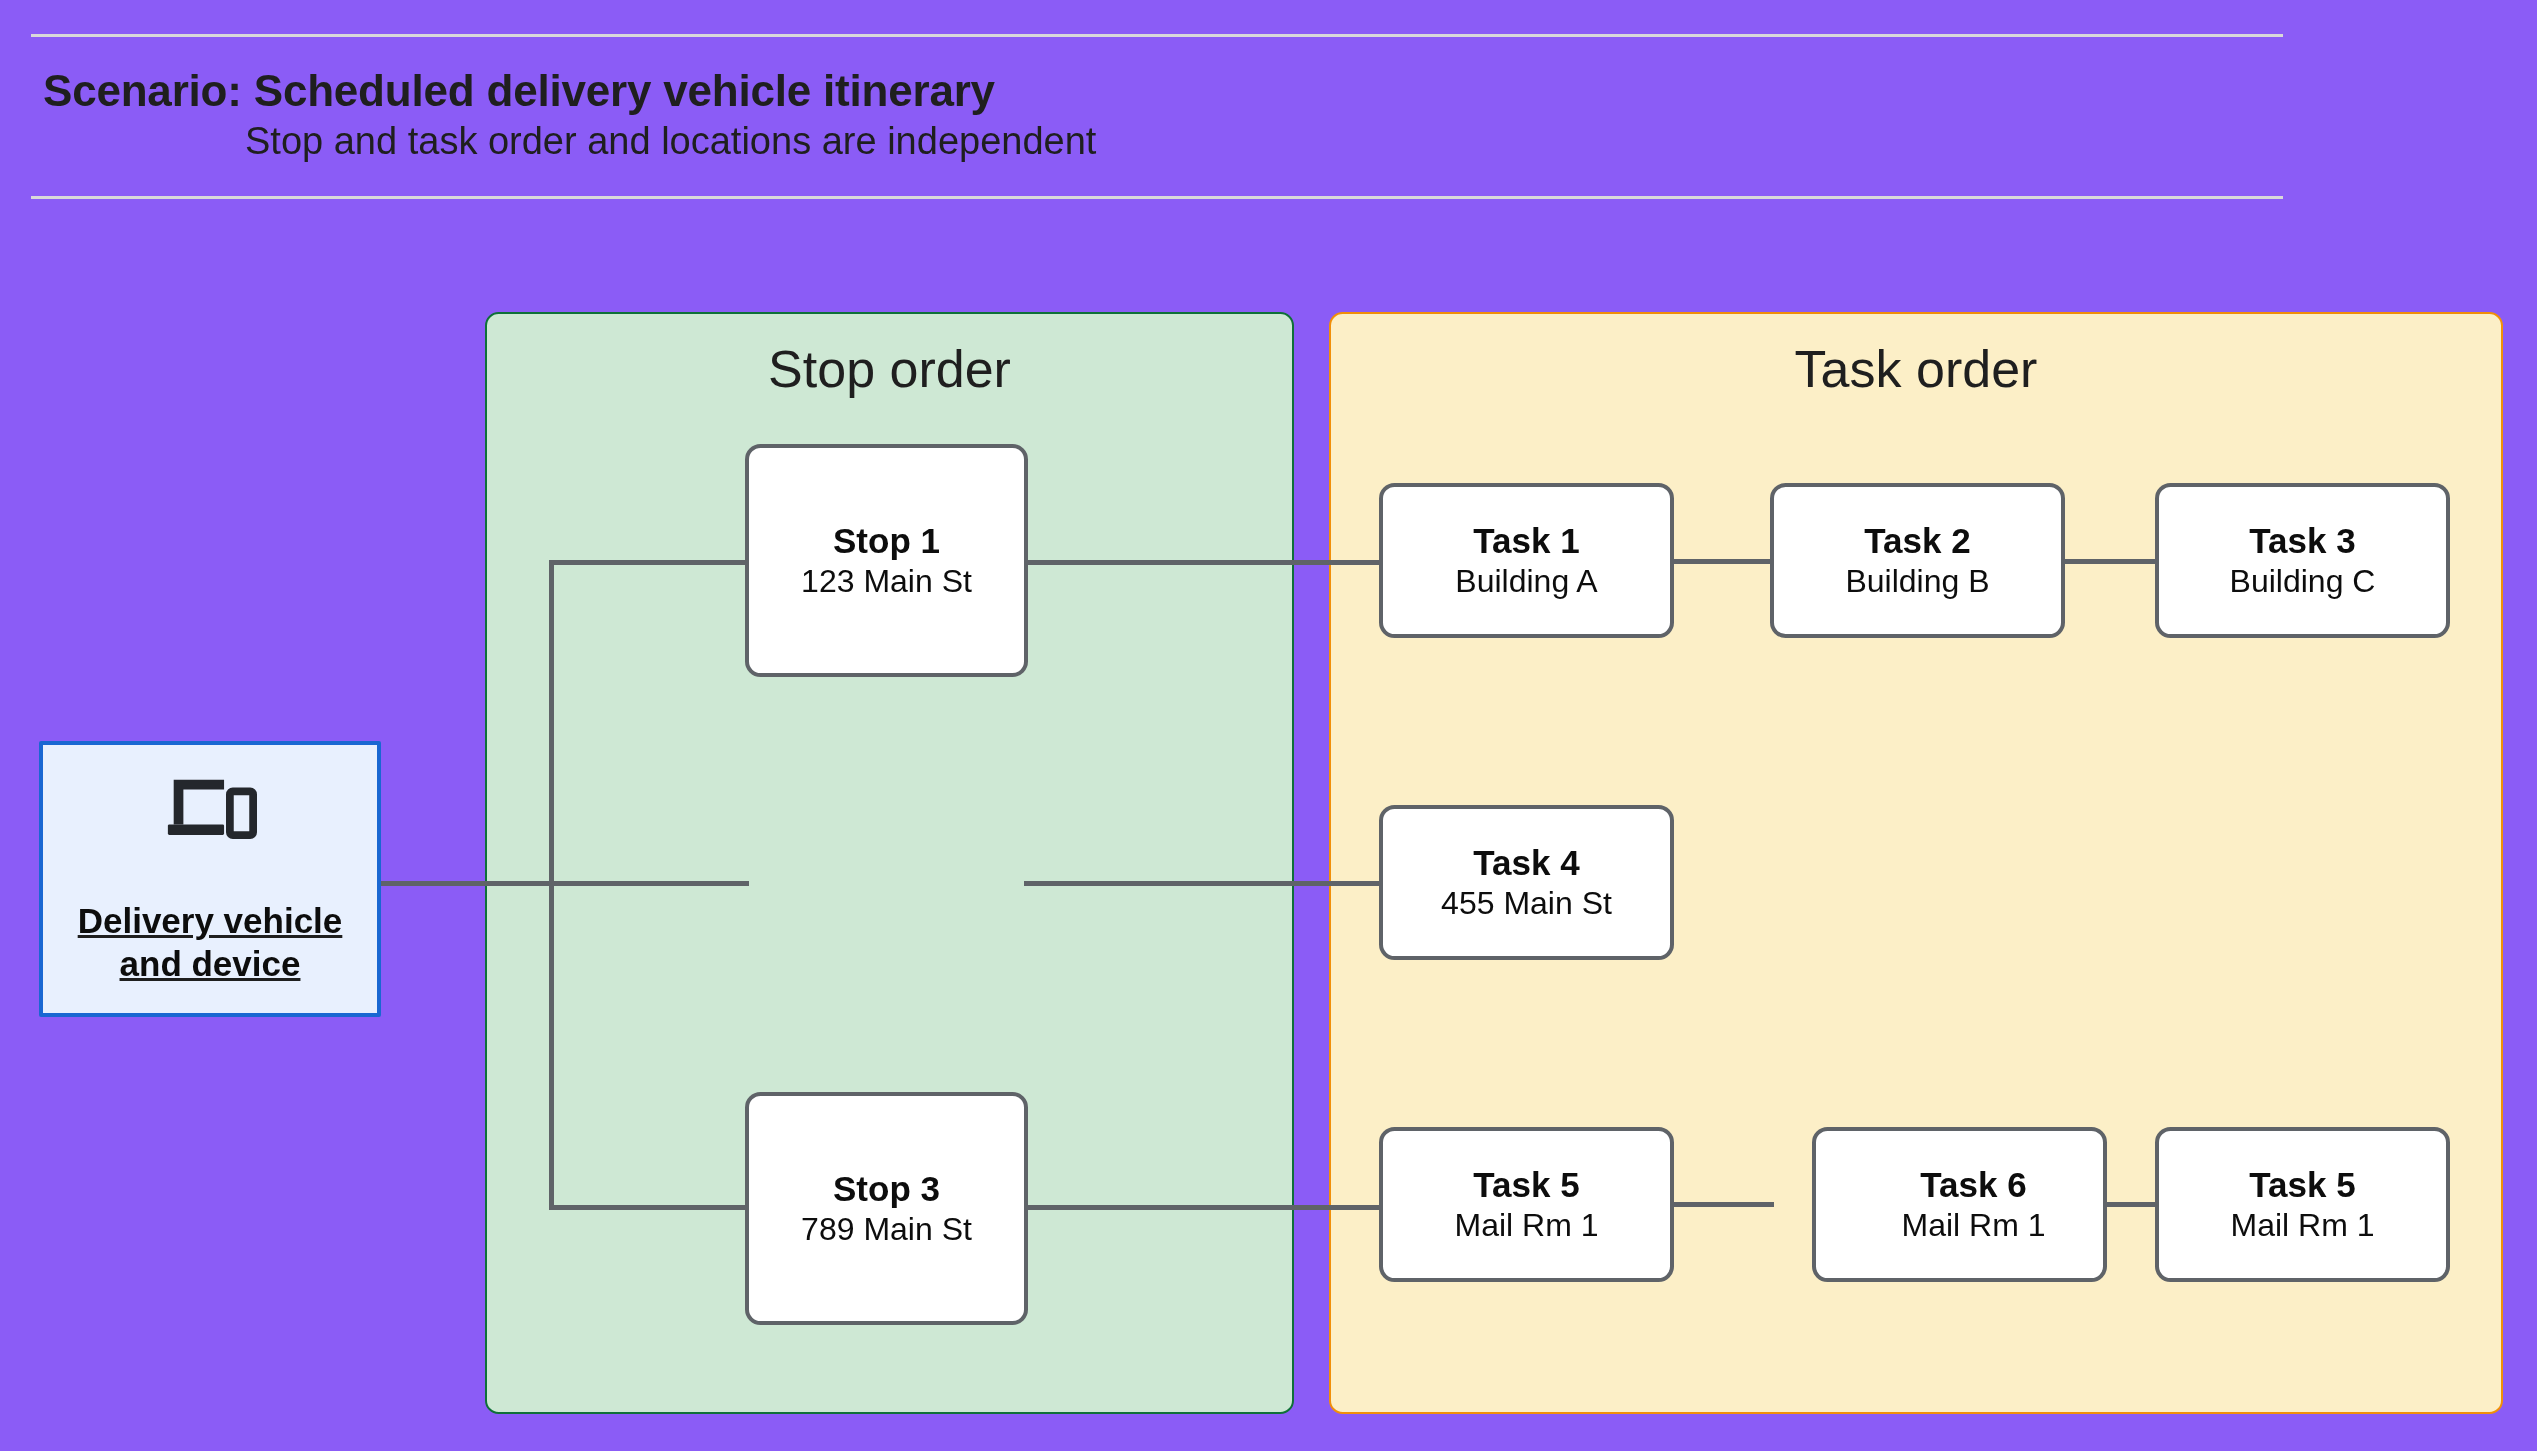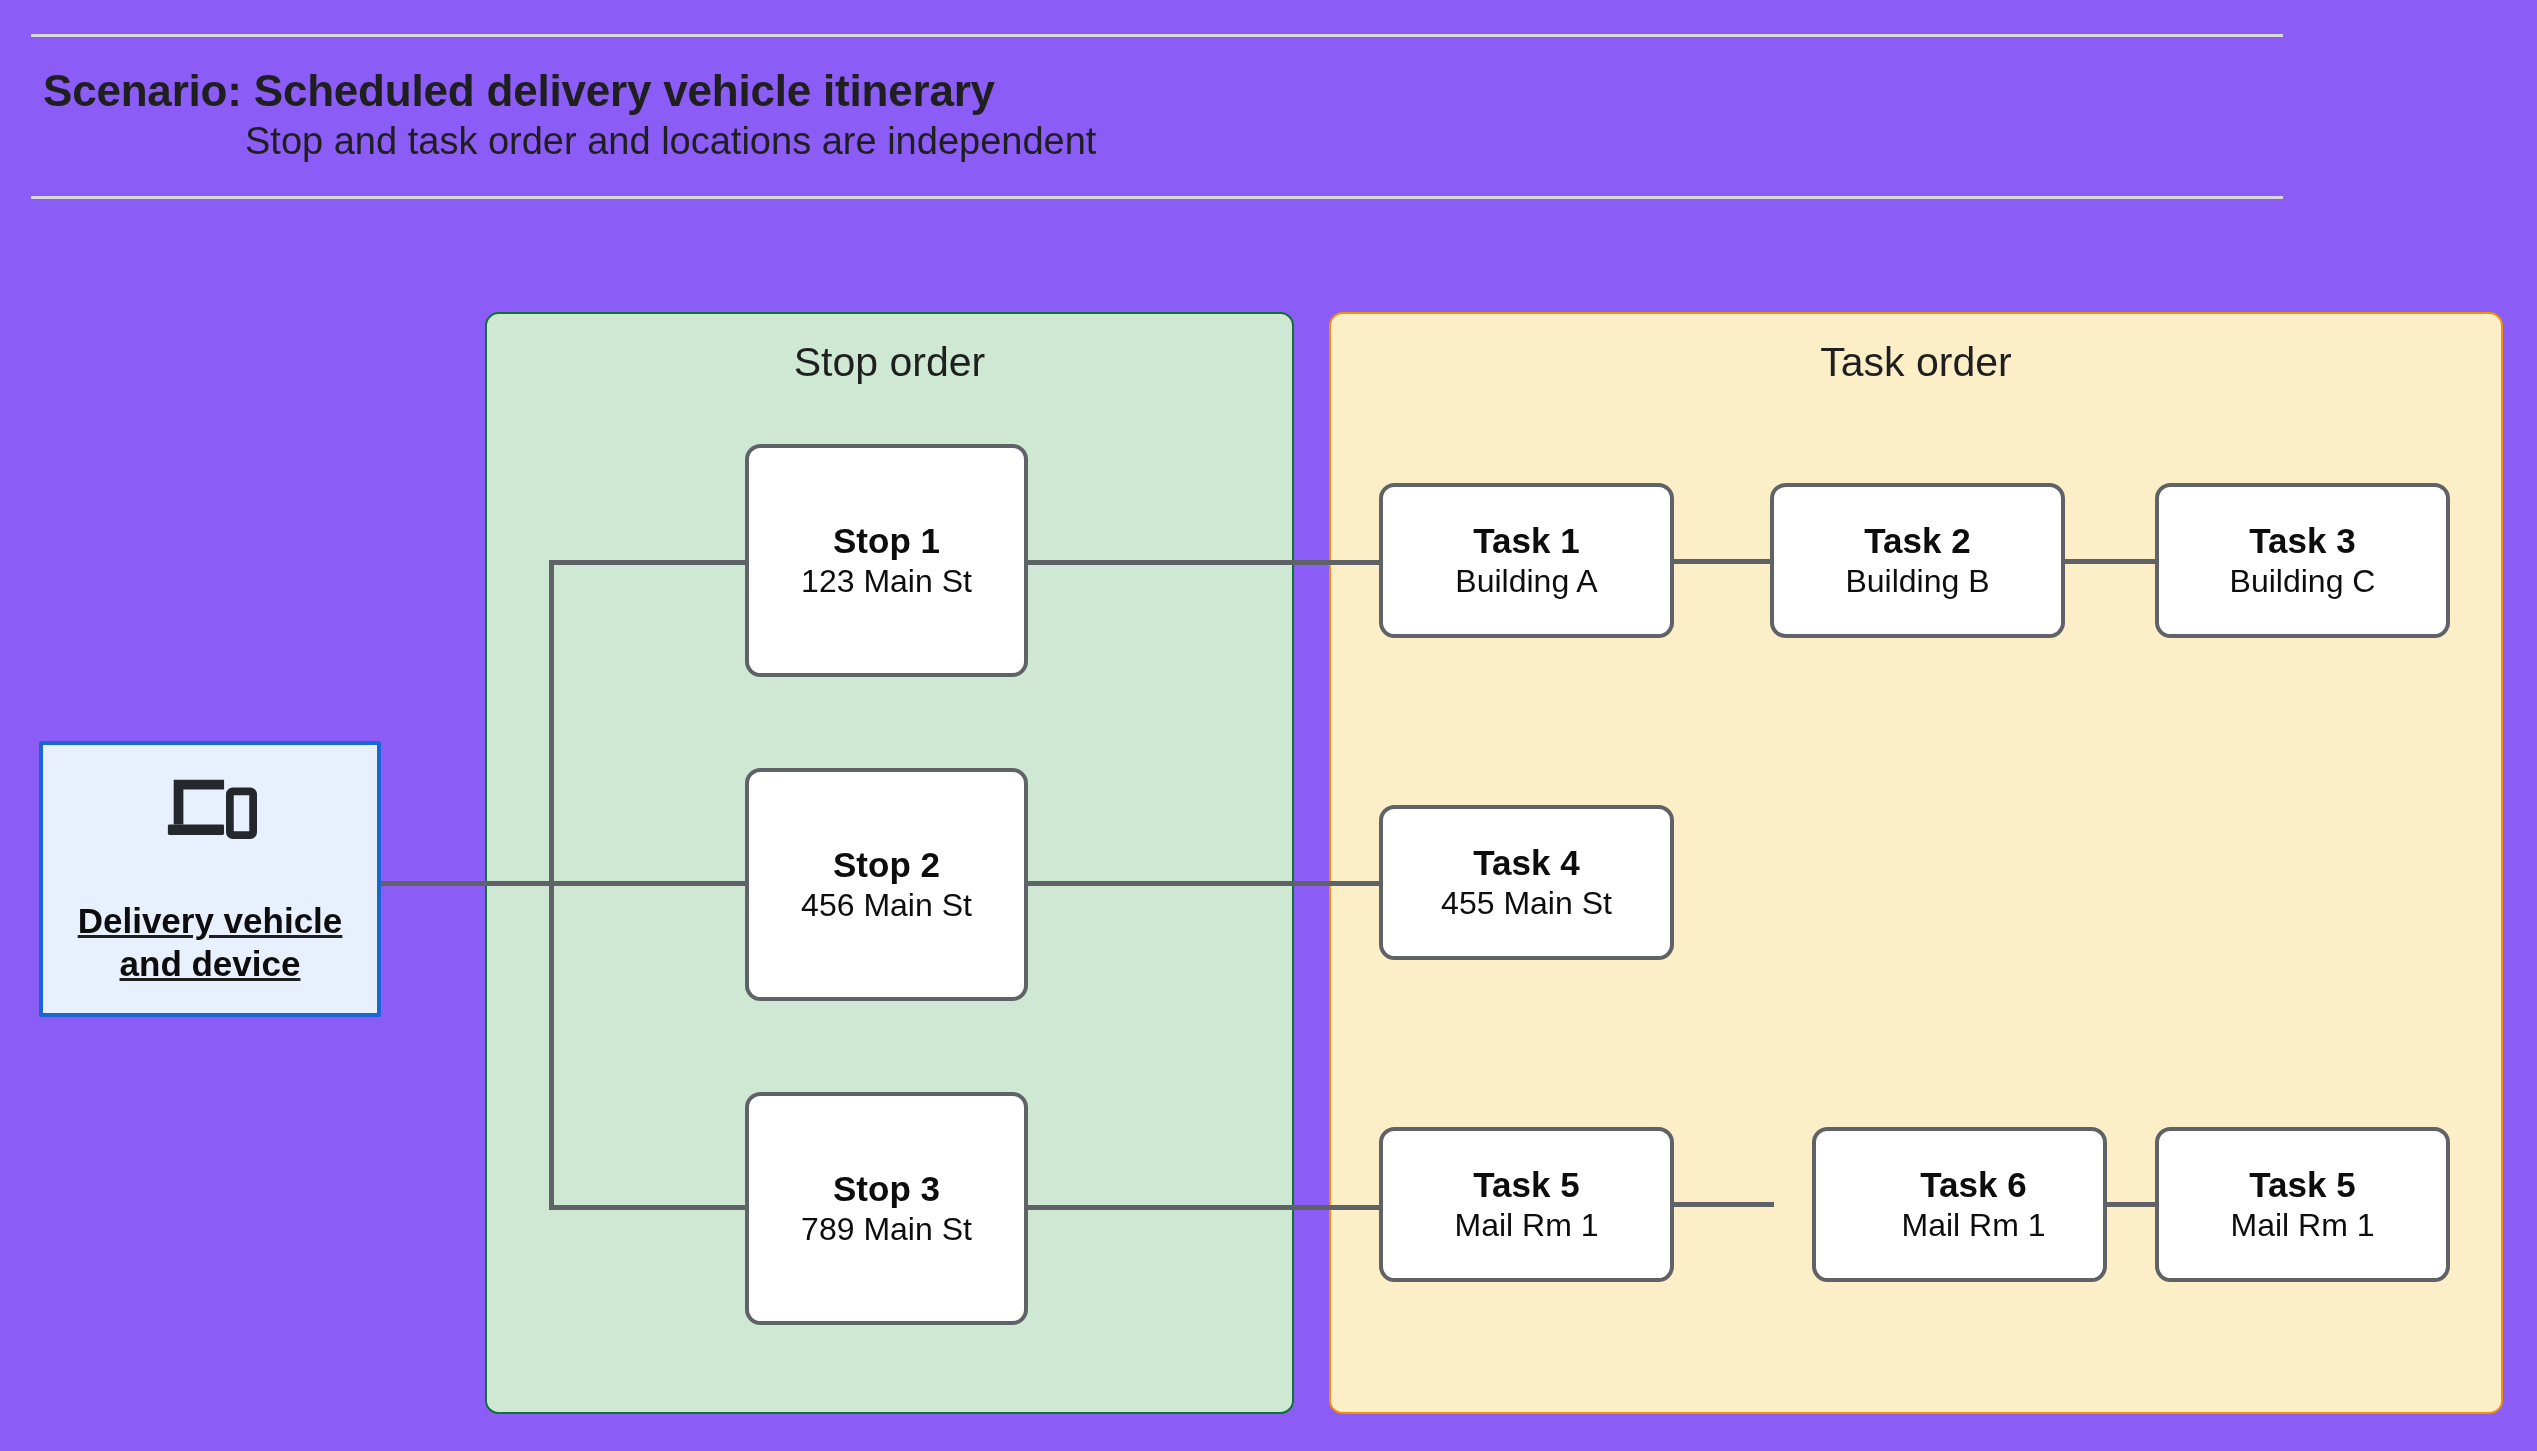--- a/index.html
+++ b/index.html
@@ -55,21 +55,21 @@
     position: absolute;
     box-sizing: border-box;
     border-radius: 13.6px;
   }
   .group-title {
     position: absolute;
     top: 25px;
     left: 0;
     width: 100%;
     text-align: center;
-    font-size: 41px;
+    font-size: 52px;
     font-weight: 400;
     color: #1f1f1f;
   }
   #group-stop {
     left: 485px; top: 312px;
     width: 809px; height: 1102px;
     background: #cee8d4;
     border: 2.9px solid #0f7038;
   }
   #group-task {
@@ -211,24 +211,20 @@
       <rect x="68" y="20" width="24" height="45" rx="3" fill="none" stroke="#24272c" stroke-width="8"></rect>
     </svg>
     <div class="d-label">Delivery vehicle
 and device</div>
   </div>
 
   <div class="node stop-node" id="stop-1">
     <div class="n-title">Stop 1</div>
     <div class="n-sub">123 Main St</div>
   </div>
-  <div class="node stop-node" id="stop-2">
-    <div class="n-title">Stop 2</div>
-    <div class="n-sub">456 Main St</div>
-  </div>
   <div class="node stop-node" id="stop-3">
     <div class="n-title">Stop 3</div>
     <div class="n-sub">789 Main St</div>
   </div>
 
   <div class="node task-node" id="task-1">
     <div class="n-title">Task 1</div>
     <div class="n-sub">Building A</div>
   </div>
   <div class="node task-node" id="task-2">

